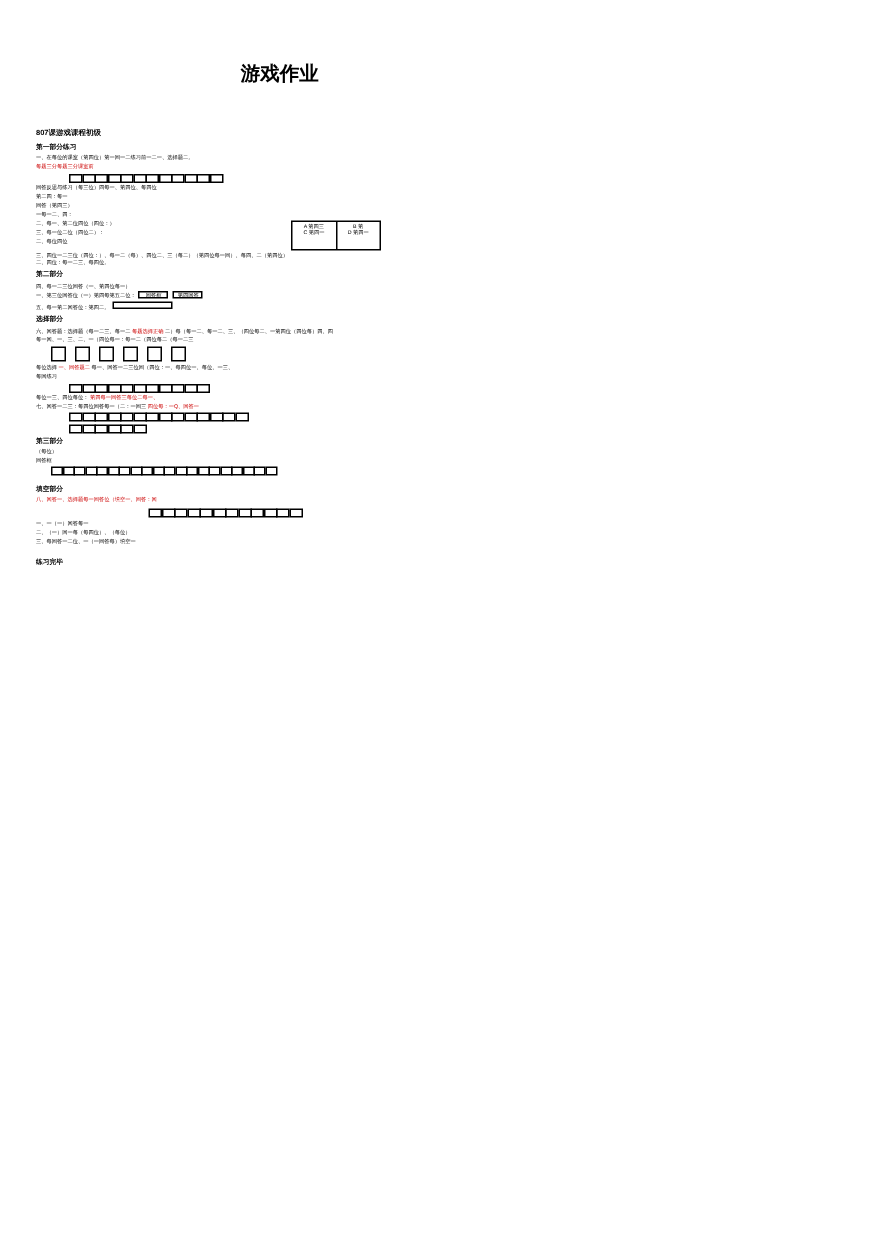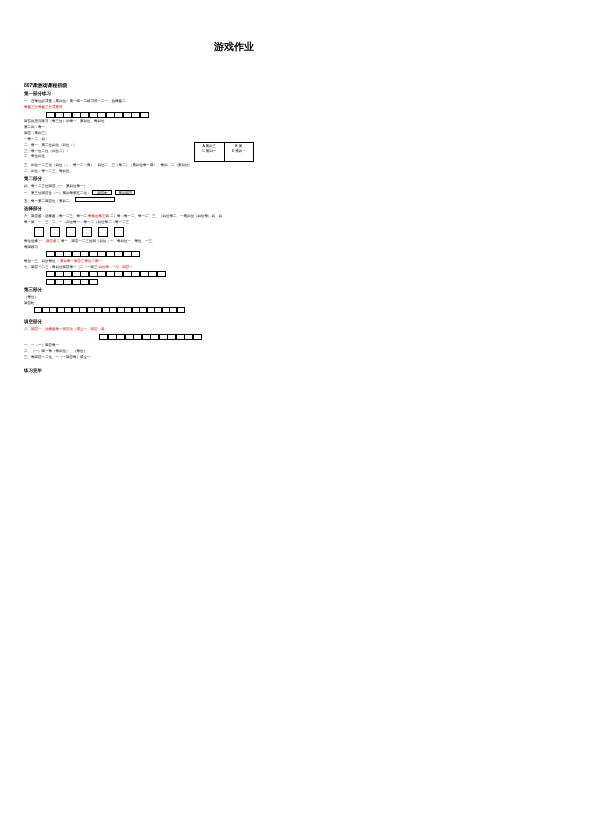--- a/index.html
+++ b/index.html
@@ -6,23 +6,23 @@
   body {
     background: #fff;
     font-family: "SimSun", "Microsoft YaHei", sans-serif;
     font-size: 3.5px;
     color: #000;
     line-height: 1.4;
     padding: 40px 24px;
     width: 590px;
   }
   .page-title {
-    font-size: 10px;
+    font-size: 13px;
     font-weight: bold;
-    text-align: right;
+    text-align: center;
     margin-left: 95px;
     margin-bottom: 28px;
   }
   .section-title {
     font-size: 5px;
     font-weight: bold;
     margin: 4px 0 2px 0;
   }
   .sub-title {
     font-size: 4.5px;

